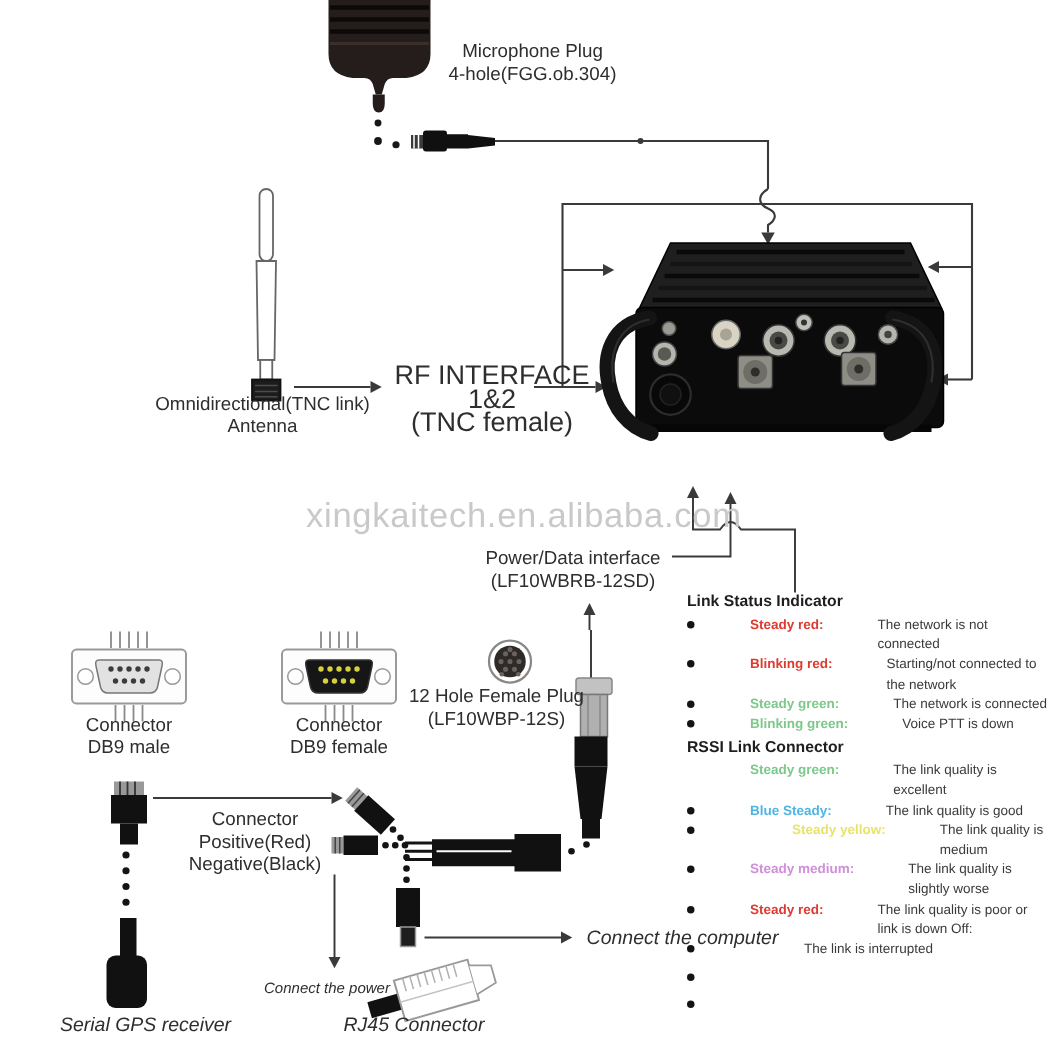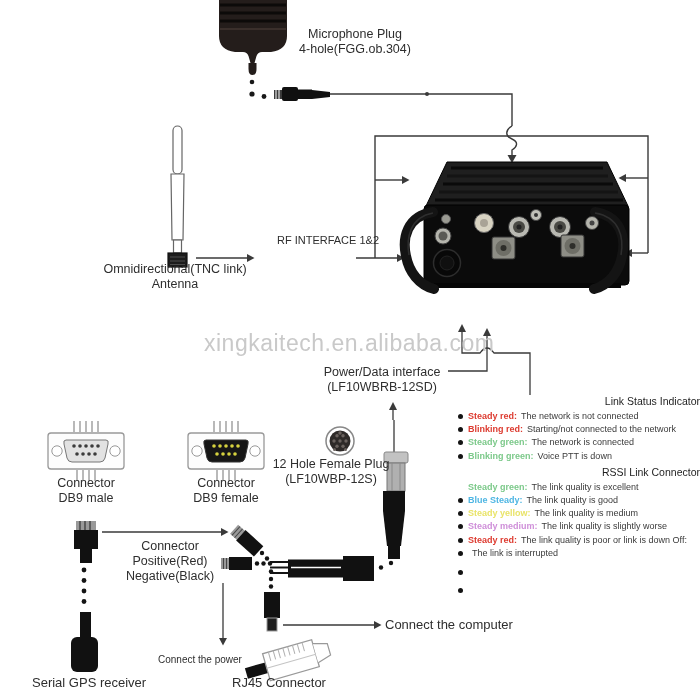--- a/index.html
+++ b/index.html
@@ -1,24 +1,24 @@
 <!DOCTYPE html>
 <html><head>
 <meta charset="utf-8">
 <style>
   html,body{margin:0;padding:0;background:#fff;}
   .canvas{position:relative;width:700px;height:700px;background:#ffffff;overflow:hidden;
           font-family:"Liberation Sans",sans-serif;color:#2b2b2b;}
   svg.art{position:absolute;left:0;top:0;}
   .lbl{position:absolute;text-align:center;font-size:12.5px;line-height:15px;color:#2e2e2e;}
-  .lbl.left{text-align:left;}
+  .lbl.left{text-align:center;font-style:italic;}
   .watermark{position:absolute;left:204px;top:330px;font-size:23px;letter-spacing:.5px;color:#c9c9c9;white-space:nowrap;}
   .ind{position:absolute;left:458px;top:395px;width:242px;}
-  .ind .hd{font-size:10.5px;font-weight:400;color:#1e1e1e;margin:0 0 2px 0;line-height:13px;text-align:right;}
-  .row{display:flex;align-items:flex-start;font-size:9px;line-height:13.2px;}
+  .ind .hd{font-size:10.5px;font-weight:700;color:#1e1e1e;margin:0 0 2px 0;line-height:13px;}
+  .row{display:flex;align-items:flex-start;font-size:9px;line-height:13.2px;gap:32px;}
   .dot{width:5px;height:5px;border-radius:50%;background:#141414;margin:4px 5px 0 0;flex:none;}
   .row.no-dot .dot{visibility:hidden;}
   .state{font-weight:700;margin-right:4px;white-space:nowrap;}
   .desc{color:#3a3a3a;}
   .extra-dots{margin-top:6px;display:flex;flex-direction:column;gap:9px;}
 </style>
 </head>
 <body>
 
 <div class="canvas">
@@ -297,22 +297,23 @@
     <line x1="266" y1="661" x2="317" y2="661" stroke="#c4c4c4"></line>
     <path d="M317,650 L331,654 L331,666 L317,670" fill="#fff" stroke="#999" stroke-width="1.2"></path>
   </g>
 </svg>
 
 <div class="lbl" style="left:280px;top:27px;width:150px;">
   <div>Microphone Plug</div>
   <div>4-hole(FGG.ob.304)</div>
 </div>
 
-<div class="lbl" style="left:252px;top:233px;width:152px;font-size:11px;line-height:15.5px;">
+<div class="lbl" style="left:252px;top:243px;width:152px;font-size:18px;line-height:15.5px;">
   <div>RF INTERFACE 1&amp;2</div>
+  <div>(TNC female)</div>
 </div>
 
 <div class="lbl" style="left:90px;top:262px;width:170px;">
   <div>Omnidirectional(TNC link)</div>
   <div>Antenna</div>
 </div>
 
 <div class="watermark">xingkaitech.en.alibaba.com</div>
 
 <div class="lbl" style="left:312px;top:365px;width:140px;">
@@ -337,21 +338,21 @@
 
 <div class="lbl" style="left:118px;top:539px;width:104px;">
   <div>Connector</div>
   <div>Positive(Red)</div>
   <div>Negative(Black)</div>
 </div>
 
 <div class="lbl left" style="left:32px;top:675px;width:130px;font-size:13px;">Serial GPS receiver</div>
 <div class="lbl left" style="left:158px;top:652px;width:120px;font-size:10px;">Connect the power</div>
 <div class="lbl left" style="left:385px;top:617px;width:140px;font-size:13px;">Connect the computer</div>
-<div class="lbl left" style="left:232px;top:675px;width:120px;font-size:13px;">RJ45 Connector</div>
+<div class="lbl left" style="left:216px;top:675px;width:120px;font-size:13px;">RJ45 Connector</div>
 
 <div class="ind">
   <div class="hd">Link Status Indicator</div>
 
   <div class="row">
     <span class="dot"></span>
     <span class="state" style="color: rgb(221, 59, 48);">Steady red:</span>
     <span class="desc">The network is not connected</span>
   </div>
   <div class="row">
@@ -377,21 +378,21 @@
     <span class="state" style="color: rgb(124, 201, 138);">Steady green:</span>
     <span class="desc">The link quality is excellent</span>
   </div>
   <div class="row">
     <span class="dot"></span>
     <span class="state" style="color: rgb(79, 182, 227);">Blue Steady:</span>
     <span class="desc">The link quality is good</span>
   </div>
   <div class="row">
     <span class="dot"></span>
-    <span class="state" style="color: rgb(233, 228, 105);">Steady yellow:</span>
+    <span class="state" style="color: rgb(233, 228, 105); margin-left: 28px;">Steady yellow:</span>
     <span class="desc">The link quality is medium</span>
   </div>
   <div class="row">
     <span class="dot"></span>
     <span class="state" style="color: rgb(207, 143, 217);">Steady medium:</span>
     <span class="desc">The link quality is slightly worse</span>
   </div>
   <div class="row">
     <span class="dot"></span>
     <span class="state" style="color: rgb(221, 59, 48);">Steady red:</span>

